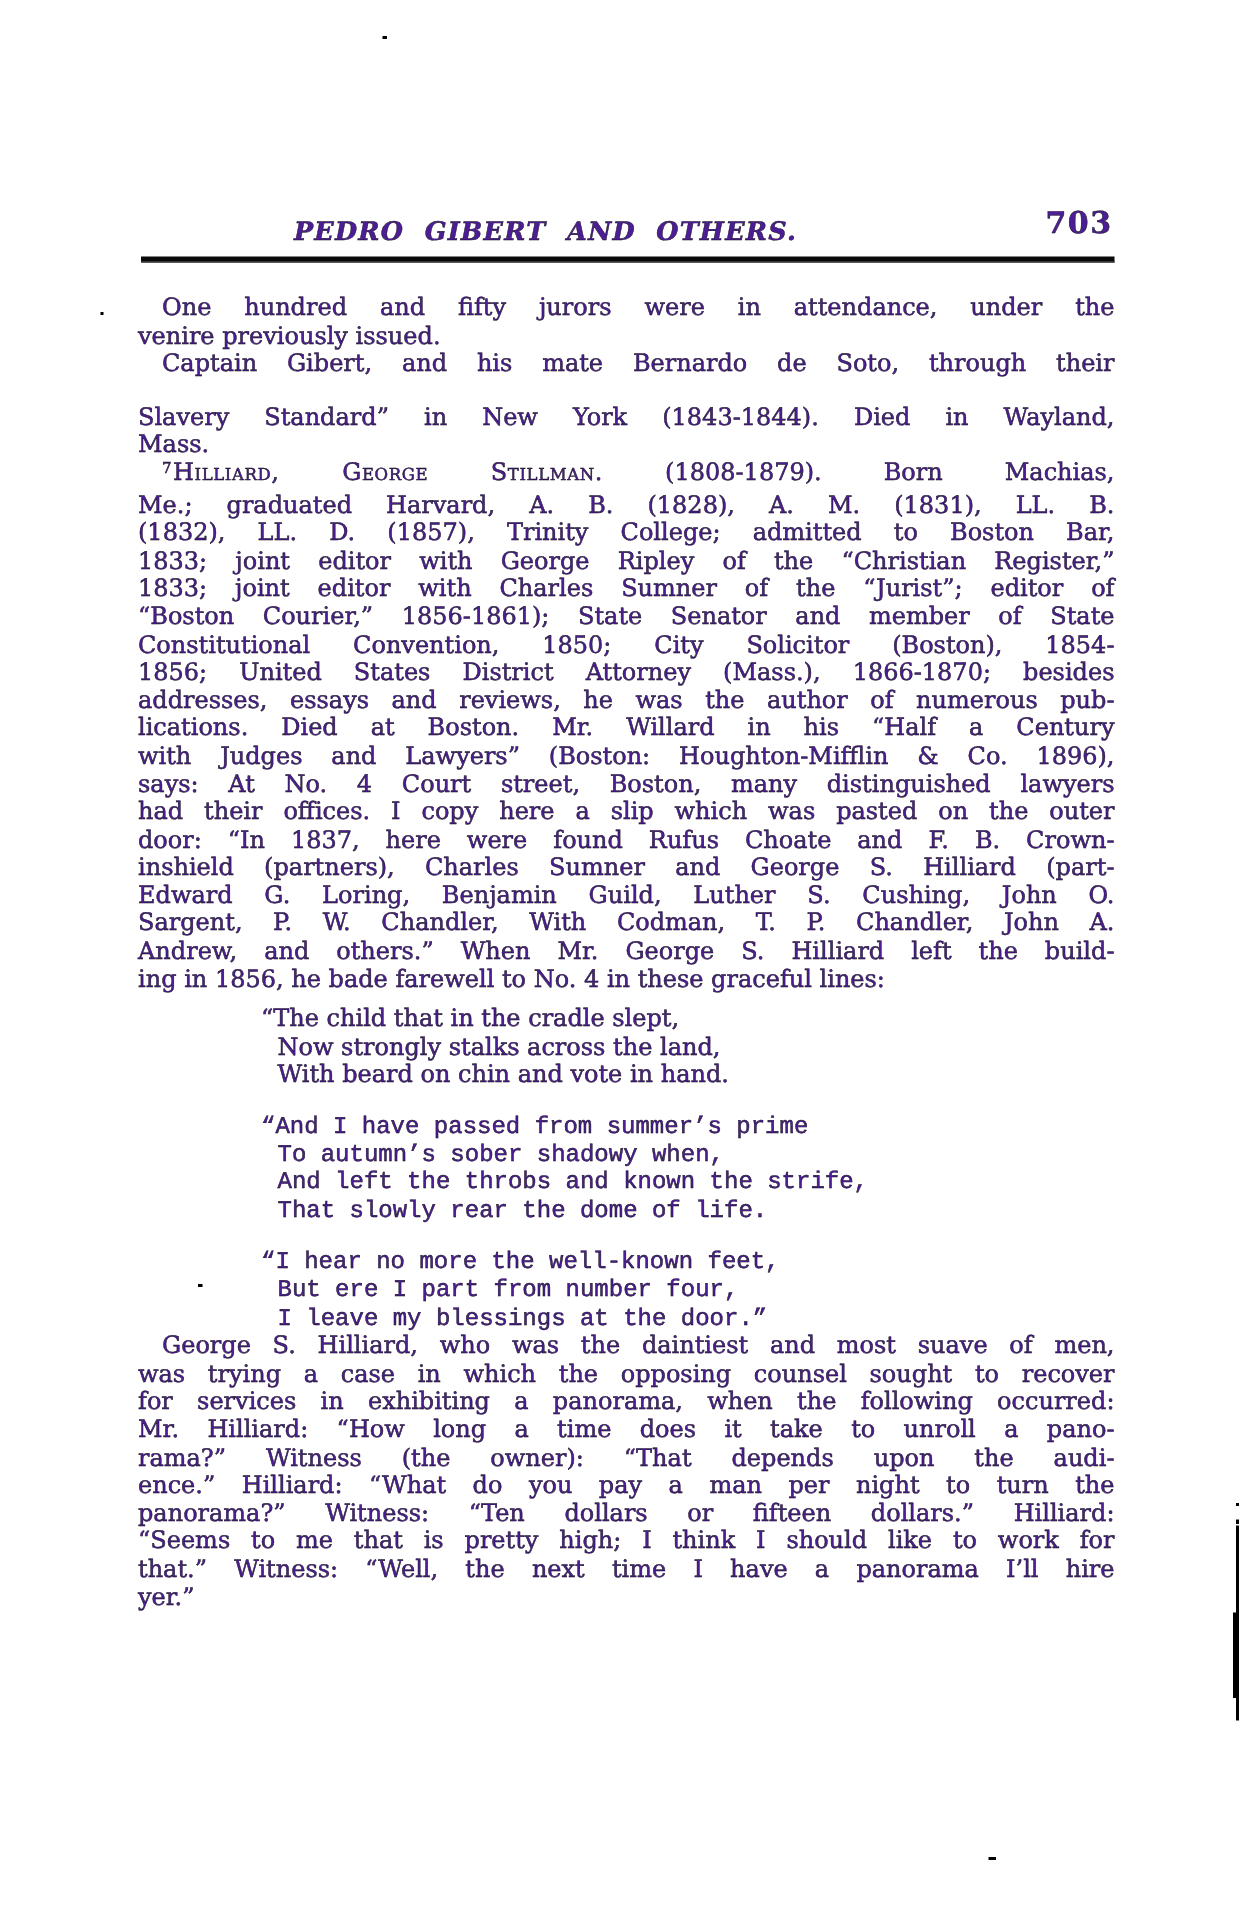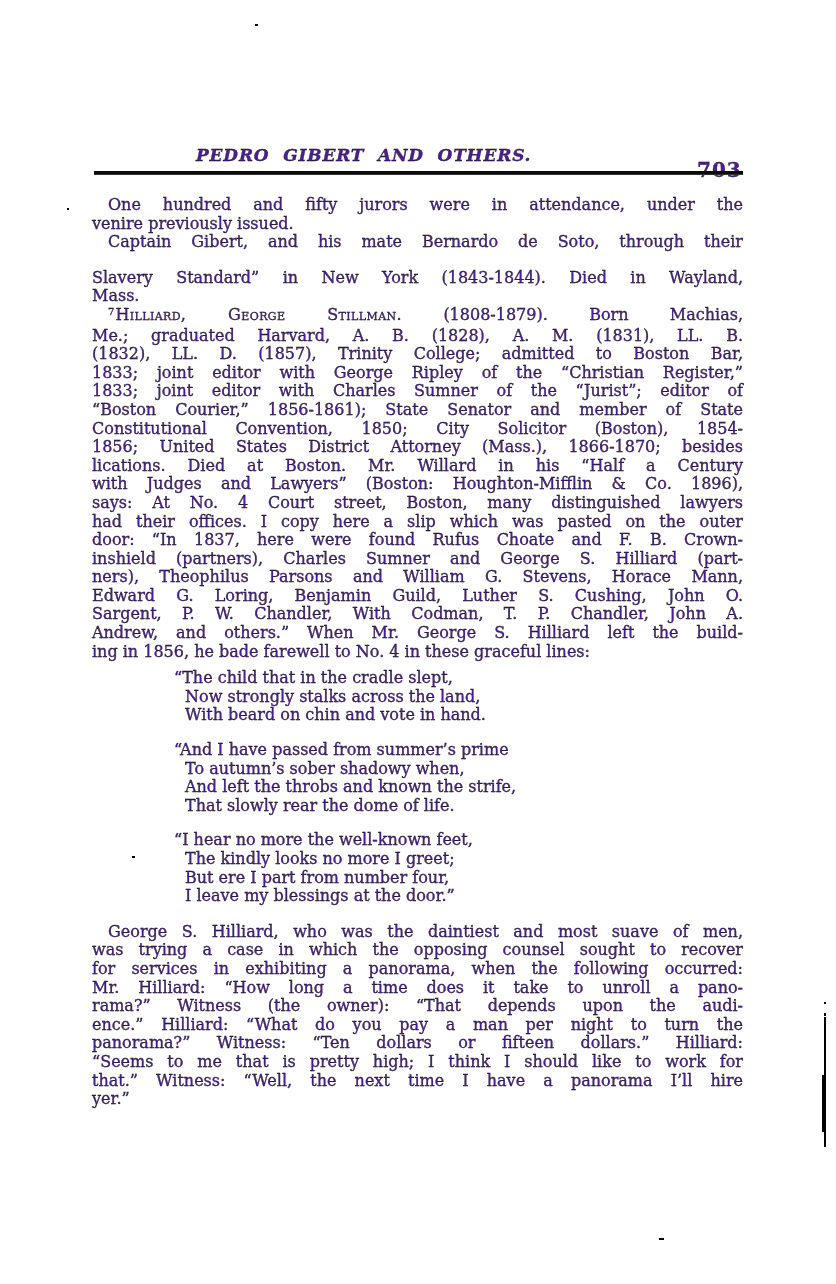--- a/index.html
+++ b/index.html
@@ -20,21 +20,21 @@
     font-style: italic;
     font-weight: bold;
     font-size: 17px;
     letter-spacing: 0.8px;
     word-spacing: 7px;
     white-space: nowrap;
   }
   .hdr-num {
     position: absolute;
     left: 697px;
-    top: 158px;
+    top: 136px;
     font-weight: bold;
     font-size: 20px;
     letter-spacing: 1px;
   }
   .hdr-rule {
     position: absolute;
     left: 94px;
     top: 171px;
     width: 649px;
     height: 3px;
@@ -63,24 +63,24 @@
     position: relative;
     top: -5px;
     padding-right: 1px;
   }
   .sc { font-variant: small-caps; letter-spacing: 0.4px; }
   .poem {
     margin-top: 8px;
     padding-left: 93px;
     text-align: left;
   }
-  .stanza + .stanza { margin-top: 16px; }
+  .stanza + .stanza { margin-top: 16px; font-family: Liberation Mono, monospace; }
   .pl { text-align: right; text-align-last: left; white-space: nowrap; }
   .pl.qhang { margin-left: -11px; }
-  .anec { margin-top: 17px; }
+  .anec { }
   .speck { position: absolute; background: #000; }
   .art-vline { position: absolute; background: #000; }
 </style>
 </head>
 <body>
 
 <div class="page">
 
   <div class="hdr-title">PEDRO GIBERT AND OTHERS.</div>
   <div class="hdr-num">703</div>
@@ -97,47 +97,46 @@
     <div class="bl end">Mass.</div>
 
     <div class="bl ind"><sup class="fn">7</sup><span class="sc">Hilliard, George Stillman.</span> <span>(1808-1879). Born Machias,</span></div>
     <div class="bl">Me.; graduated Harvard, A. B. (1828), A. M. (1831), LL. B.</div>
     <div class="bl">(1832), LL. D. (1857), Trinity College; admitted to Boston Bar,</div>
     <div class="bl">1833; joint editor with George Ripley of the “Christian Register,”</div>
     <div class="bl">1833; joint editor with Charles Sumner of the “Jurist”; editor of</div>
     <div class="bl">“Boston Courier,” 1856-1861); State Senator and member of State</div>
     <div class="bl">Constitutional Convention, 1850; City Solicitor (Boston), 1854-</div>
     <div class="bl">1856; United States District Attorney (Mass.), 1866-1870; besides</div>
+    <div class="bl">addresses, essays and reviews, he was the author of numerous pub-</div>
     <div class="bl">lications. Died at Boston. Mr. Willard in his “Half a Century</div>
     <div class="bl">with Judges and Lawyers” (Boston: Houghton-Mifflin &amp; Co. 1896),</div>
     <div class="bl">says: At No. 4 Court street, Boston, many distinguished lawyers</div>
     <div class="bl">had their offices. I copy here a slip which was pasted on the outer</div>
     <div class="bl">door: “In 1837, here were found Rufus Choate and F. B. Crown-</div>
     <div class="bl">inshield (partners), Charles Sumner and George S. Hilliard (part-</div>
-    <div class="bl">ners), Theophilus Parsons and William G. Stevens, Horace Mann,</div>
     <div class="bl">Edward G. Loring, Benjamin Guild, Luther S. Cushing, John O.</div>
     <div class="bl">Sargent, P. W. Chandler, With Codman, T. P. Chandler, John A.</div>
     <div class="bl">Andrew, and others.” When Mr. George S. Hilliard left the build-</div>
     <div class="bl end">ing in 1856, he bade farewell to No. 4 in these graceful lines:</div>
 
     <div class="poem">
       <div class="stanza">
         <div class="pl qhang">“The child that in the cradle slept,</div>
         <div class="pl">Now strongly stalks across the land,</div>
         <div class="pl">With beard on chin and vote in hand.</div>
       </div>
       <div class="stanza">
         <div class="pl qhang">“And I have passed from summer’s prime</div>
         <div class="pl">To autumn’s sober shadowy when,</div>
         <div class="pl">And left the throbs and known the strife,</div>
         <div class="pl">That slowly rear the dome of life.</div>
       </div>
       <div class="stanza">
         <div class="pl qhang">“I hear no more the well-known feet,</div>
-        <div class="pl">The kindly looks no more I greet;</div>
         <div class="pl">But ere I part from number four,</div>
         <div class="pl">I leave my blessings at the door.”</div>
       </div>
     </div>
 
     <div class="anec">
       <div class="bl ind">George S. Hilliard, who was the daintiest and most suave of men,</div>
       <div class="bl">was trying a case in which the opposing counsel sought to recover</div>
       <div class="bl">for services in exhibiting a panorama, when the following occurred:</div>
       <div class="bl">Mr. Hilliard: “How long a time does it take to unroll a pano-</div>

